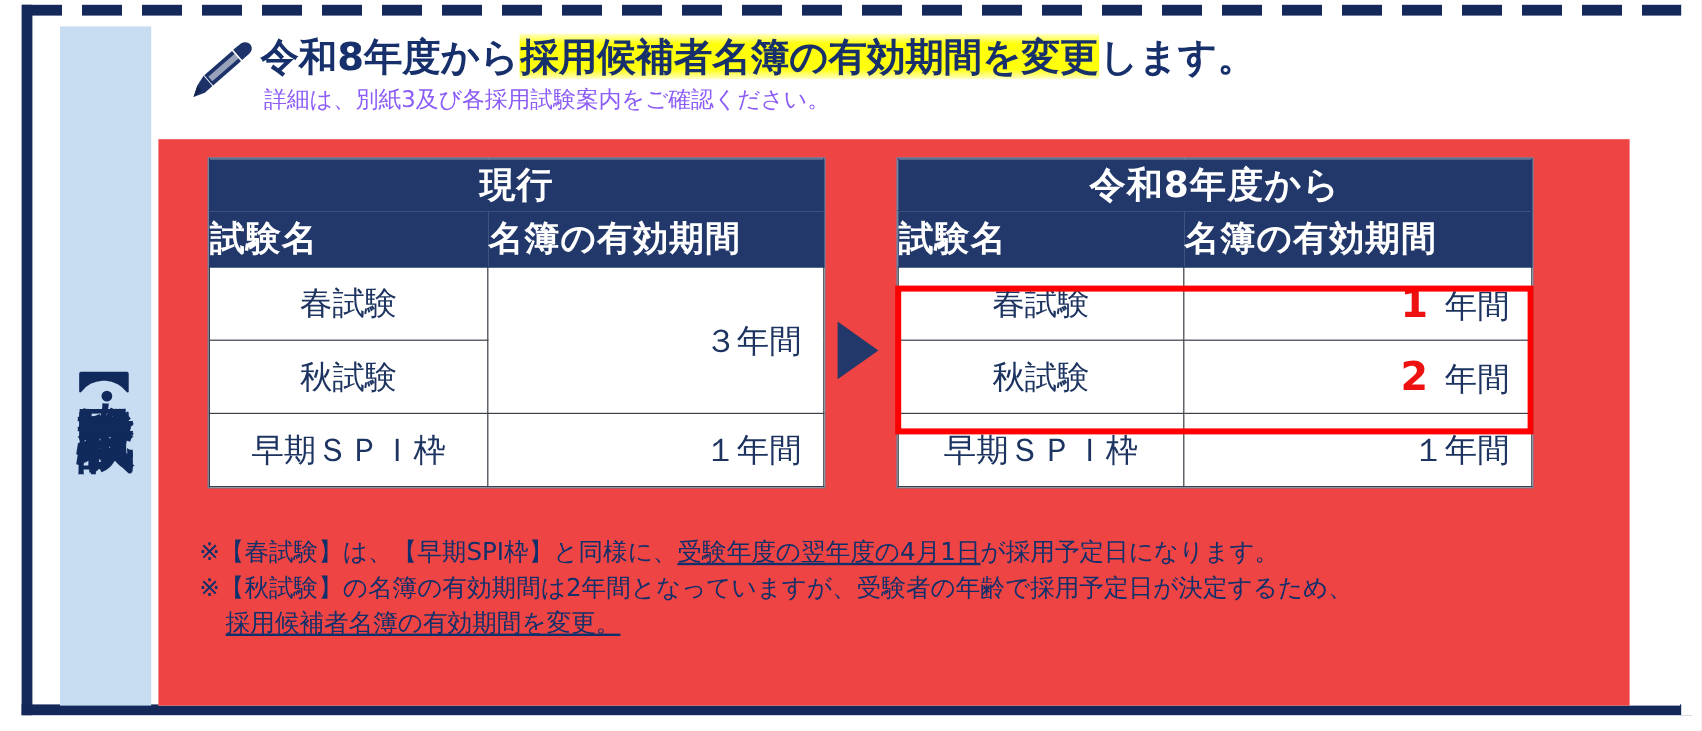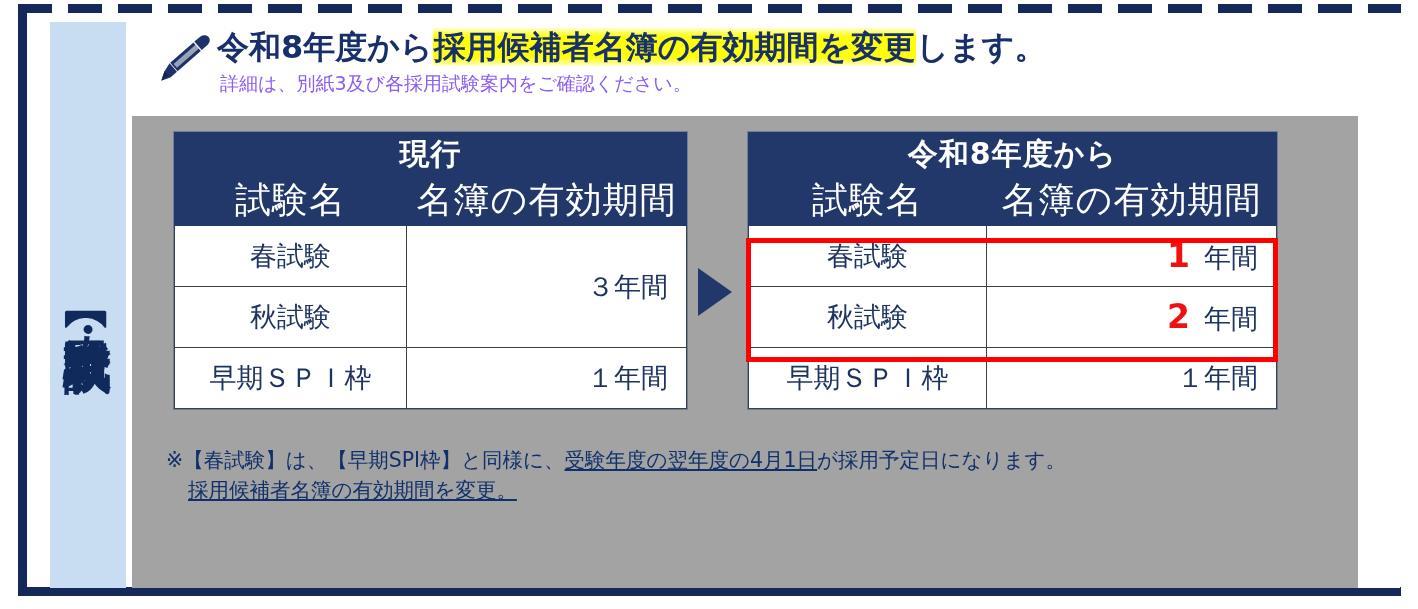--- a/index.html
+++ b/index.html
@@ -130,21 +130,21 @@
     white-space: nowrap;
   }
 
   
   .panel {
     position: absolute;
     left: 0;
     top: 94px;
     width: 1226px;
     height: 472px;
-    background: #a3a3a3;
+    background: #ef4444;
   }
 
   
   .tables-row {
     position: absolute;
     left: 0; top: 0;
     width: 100%;
     height: 318px;
   }
   .tbl {
@@ -170,23 +170,23 @@
     font-weight: 700;
     font-size: 30px;
     text-align: center;
     height: 42px;
     letter-spacing: 1px;
     border-color: #22386a;
   }
   .tbl .hdr-sub {
     background: #22386a;
     color: #ffffff;
-    font-weight: 400;
-    font-size: 36px;
-    text-align: center;
+    font-weight: 700;
+    font-size: 29px;
+    text-align: left;
     height: 46px;
     letter-spacing: 1px;
     border-color: #22386a;
   }
   .tbl .cell-name {
     text-align: center;
     font-size: 27px;
     font-weight: 400;
     height: 60px;
     background: #ffffff;
@@ -345,18 +345,19 @@
               <td class="cell-val row1">１年間</td>
             </tr>
           </tbody>
         </table>
 
         <div class="red-box"></div>
       </div>
 
       <div class="notes">
         <div>※【春試験】は、【早期SPI枠】と同様に、<span class="ul">受験年度の翌年度の4月1日</span>が採用予定日になります。</div>
+        <div>※【秋試験】の名簿の有効期間は2年間となっていますが、受験者の年齢で採用予定日が決定するため、</div>
         <div><span class="indent ul">採用候補者名簿の有効期間を変更。</span></div>
       </div>
 
     </div>
   </div>
 </div>
 
 </body></html>

